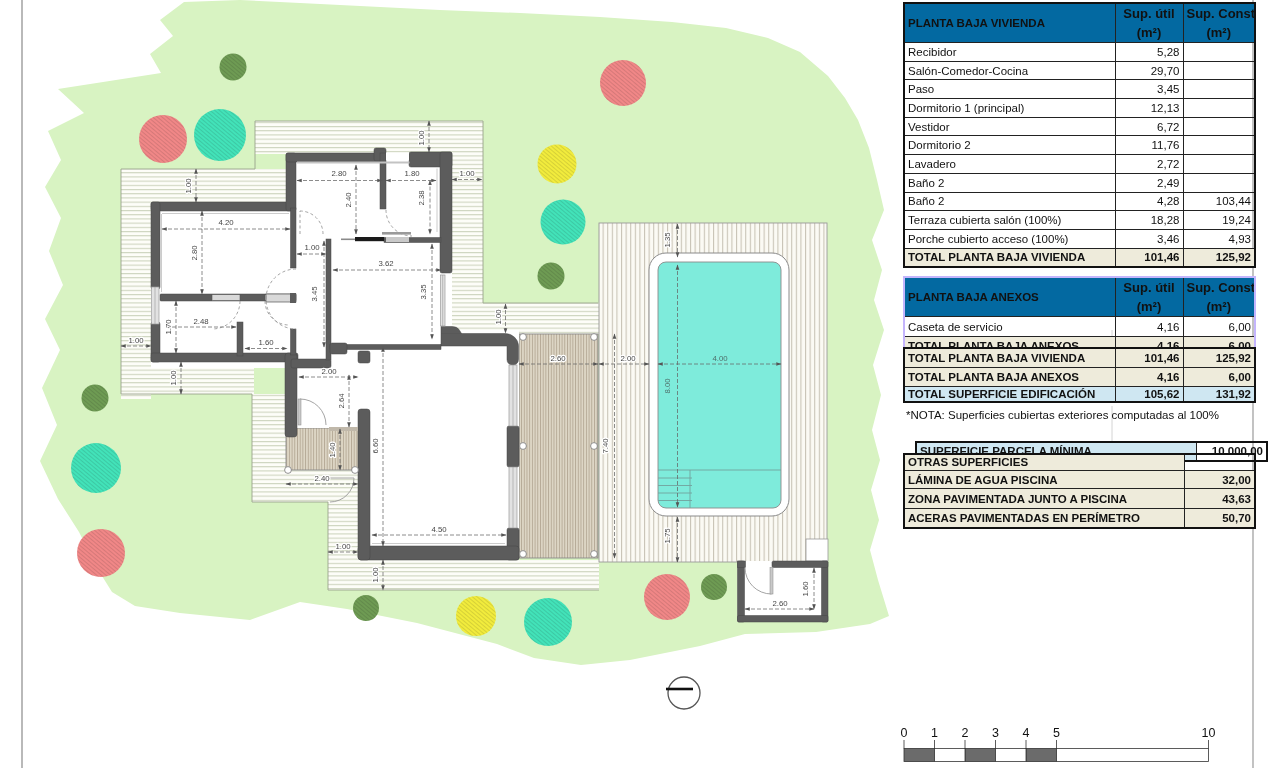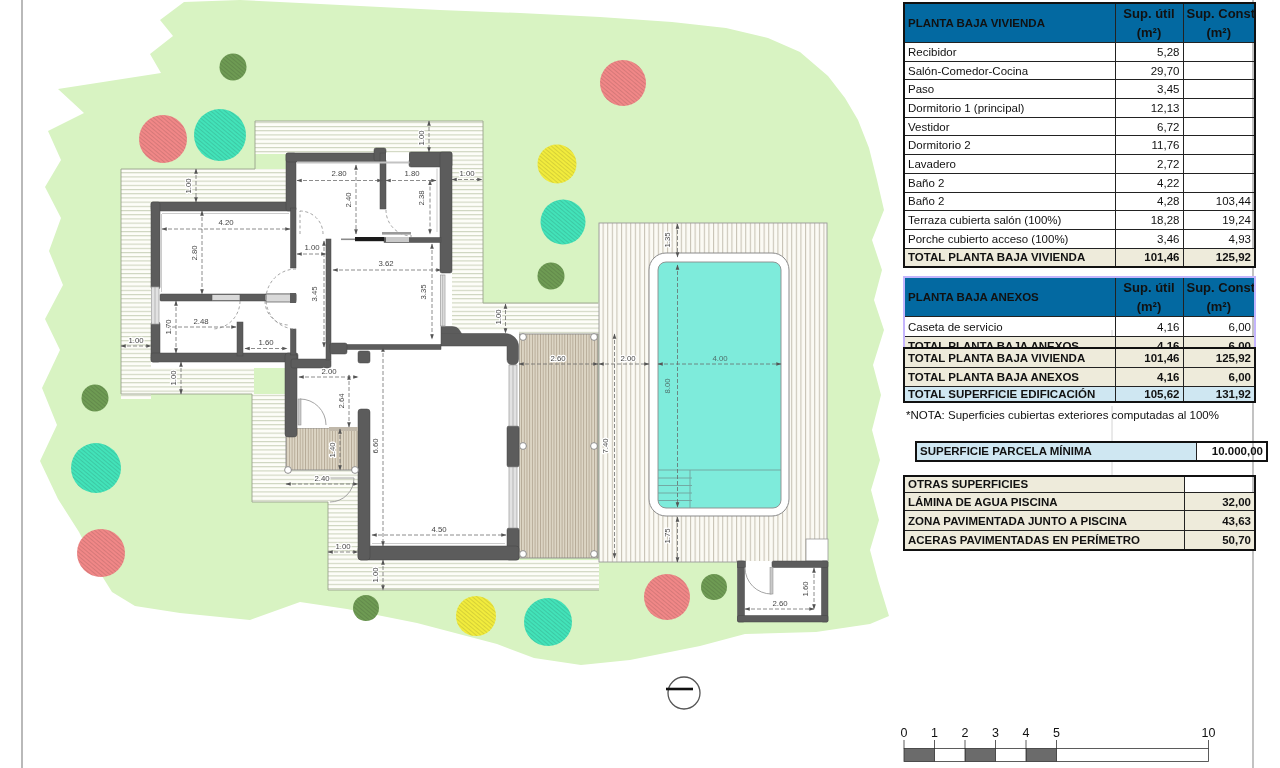--- a/index.html
+++ b/index.html
@@ -452,21 +452,21 @@
         <td class="num">11,76</td>
         <td class="num"></td>
       </tr>
 <tr style="height:18.7px">
         <td>Lavadero</td>
         <td class="num">2,72</td>
         <td class="num"></td>
       </tr>
 <tr style="height:18.7px">
         <td>Baño 2</td>
-        <td class="num">4,22</td>
+        <td class="num">2,49</td>
         <td class="num"></td>
       </tr>
 <tr style="height:18.7px">
         <td>Baño 2</td>
         <td class="num">4,28</td>
         <td class="num">103,44</td>
       </tr>
 <tr style="height:18.7px">
         <td>Terraza cubierta salón (100%)</td>
         <td class="num">18,28</td>
@@ -543,21 +543,21 @@
       <col style="width:71px">
     </colgroup>
 <tbody>
       <tr style="height:18.5px">
         <td class="blue">SUPERFICIE PARCELA MÍNIMA</td>
         <td class="num" style="font-weight:bold">10.000,00</td>
       </tr>
 </tbody>
   </table>
 
-<table class="tbl" style="left:903px;top:475px;width:351px;border:2px solid #111;padding-left:43px;">
+<table class="tbl" style="left:903px;top:453px;width:351px;border:2px solid #111;padding-left:43px;">
 <colgroup>
       <col style="width:280px">
       <col style="width:71px">
     </colgroup>
 <tbody>
       <tr style="height:16.4px">
         <td class="tot">OTRAS SUPERFICIES</td>
         <td></td>
       </tr>
 <tr style="height:18.6px">

